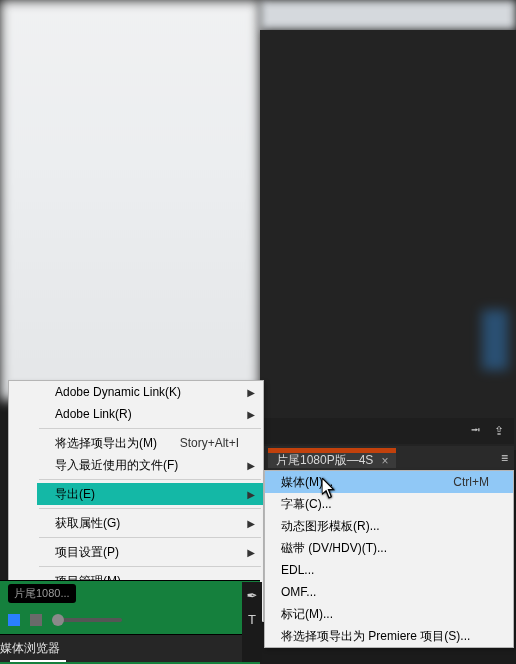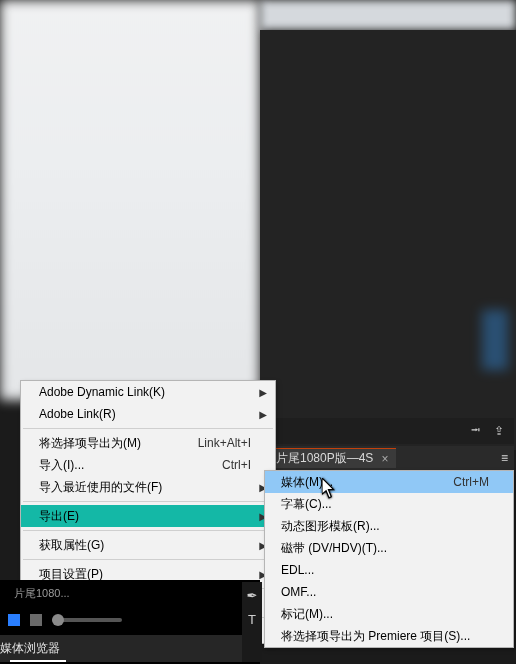--- a/index.html
+++ b/index.html
@@ -7,51 +7,51 @@
 
   
   .blur-bg { position: absolute; inset: 0; }
   .blur-light { position: absolute; left: 0; top: 0; width: 260px; height: 400px; background: linear-gradient(180deg,#f0f1f2 0%, #eceef0 40%, #e4e6e8 100%); filter: blur(6px); }
   .blur-dark  { position: absolute; left: 260px; top: 30px; width: 256px; height: 420px; background:#232323; }
   .blur-dark::after { content:""; position:absolute; right:8px; bottom:80px; width:26px; height:60px; background:#2f6ea8; filter: blur(6px); opacity:.6;}
   .top-strip { position:absolute; left:260px; top:0; width:256px; height:30px; background:#d5d9dd; filter:blur(4px);}
 
   
   .menu { position: absolute; background: #f2f2f2; border: 1px solid #b5b5b5; box-shadow: 2px 2px 4px rgba(0,0,0,.25); }
-  .menu.file { left: 20px; top: 380px; width: 256px; }
+  .menu.file { left: 8px; top: 380px; width: 256px; padding-left: 28px; }
   .menu-item { display:flex; align-items:center; justify-content:space-between; padding: 4px 24px 4px 18px; color:#000; white-space:nowrap; position:relative; height:22px;}
   .menu-item.highlight { background:#14b8a6; }
   .menu-item .label {}
   .menu-item .shortcut { color:#333; }
   .menu-item .sub-arrow { position:absolute; right:8px; top:50%; transform:translateY(-50%); font-size:10px; color:#333; }
   .menu .sep { height:1px; background:#cfcfcf; margin:3px 2px; }
 
   
   .menu.export { left: 264px; top: 470px; width: 250px; background:#f2f2f2;}
   .menu.export .menu-item { padding-left:16px; }
   .menu.export .menu-item.highlight { background:#90c8f6; }
 
   
-  .dark-strip { position:absolute; left:0; top:580px; width:260px; height:84px; background:#000000; color:#c9c9c9;}
+  .dark-strip { position:absolute; left:0; top:580px; width:260px; height:84px; background:#15803d; color:#c9c9c9;}
   .dark-strip .row1 { height:26px; display:flex; align-items:center; gap:8px; padding:0 8px; border-top:1px solid #000;}
   .dark-strip .pill { background:#000; padding:2px 6px; border-radius:3px; font-size:11px; color:#9a9a9a;}
   .dark-strip .row2 { height:28px; display:flex; align-items:center; gap:10px; padding:0 8px;}
   .dark-strip .sq { width:12px; height:12px; background:#2a7fff; }
   .dark-strip .sq.gray { background:#6a6a6a;}
   .dark-strip .slider { width:70px; height:4px; background:#555; border-radius:2px; position:relative;}
   .dark-strip .slider::before{content:"";position:absolute;left:0;top:-4px;width:12px;height:12px;background:#8a8a8a;border-radius:50%;}
   .dark-strip .panel-tab { height:28px; display:flex; align-items:center; padding:0 0; color:#e5e5e5; border-top:1px solid #000; background:#262626;}
   .dark-strip .panel-tab .uline { height:2px; width:56px; background:#fff; position:absolute; left:10px; bottom:2px;}
 
   .right-tool-col { position:absolute; left:242px; top:582px; width:20px; height:80px; background:#1a1a1a; display:flex; flex-direction:column; align-items:center; gap:10px; padding-top:6px;}
   .right-tool-col .ico { width:14px;height:14px; color:#cfcfcf; display:flex; align-items:center; justify-content:center; font-size:13px;}
 
   
   .seq-bar { position:absolute; left:264px; top:446px; width:250px; height:24px; background:#2a2a2a; display:flex; align-items:center;}
-  .seq-tab { background:#3a3a3a; color:#d9d9d9; height:20px; padding:0 8px; display:flex; align-items:center; margin-left:4px; border-top:1px solid #c2410c; white-space:nowrap;}
+  .seq-tab { background:#3a3a3a; color:#d9d9d9; height:20px; padding:0 8px; display:flex; align-items:center; margin-left:4px; border-top:5px solid #c2410c; white-space:nowrap;}
   .seq-tab .x { margin-left:8px; color:#aaa;}
   .seq-bar .menu-dots{ margin-left:auto; margin-right:6px; color:#d9d9d9; }
 
   .right-icon-strip { position:absolute; left:264px; top:418px; width:250px; height:26px; background:#1e1e1e; display:flex; align-items:center; justify-content:flex-end; gap:14px; padding-right:10px; color:#cfcfcf;}
 
   
   .cursor { position:absolute; left:322px; top:478px; width:14px; height:18px; pointer-events:none;}
   .cursor svg{filter:drop-shadow(0 0 1px #000);}
 </style>
 </head>
@@ -81,25 +81,21 @@
       <span class="label">Adobe Dynamic Link(K)</span>
       <span class="sub-arrow">▶</span>
     </div>
     <div class="menu-item">
       <span class="label">Adobe Link(R)</span>
       <span class="sub-arrow">▶</span>
     </div>
     <div class="sep"></div>
     <div class="menu-item">
       <span class="label">将选择项导出为(M)</span>
-      <span class="shortcut">Link+Alt+I</span>
-    </div>
-    <div class="menu-item">
-      <span class="label">导入(I)...</span>
-      <span class="shortcut">Ctrl+I</span>
+      <span class="shortcut">Story+Alt+I</span>
     </div>
     <div class="menu-item">
       <span class="label">导入最近使用的文件(F)</span>
       <span class="sub-arrow">▶</span>
     </div>
     <div class="sep"></div>
     <div class="menu-item highlight">
       <span class="label">导出(E)</span>
       <span class="sub-arrow">▶</span>
     </div>

